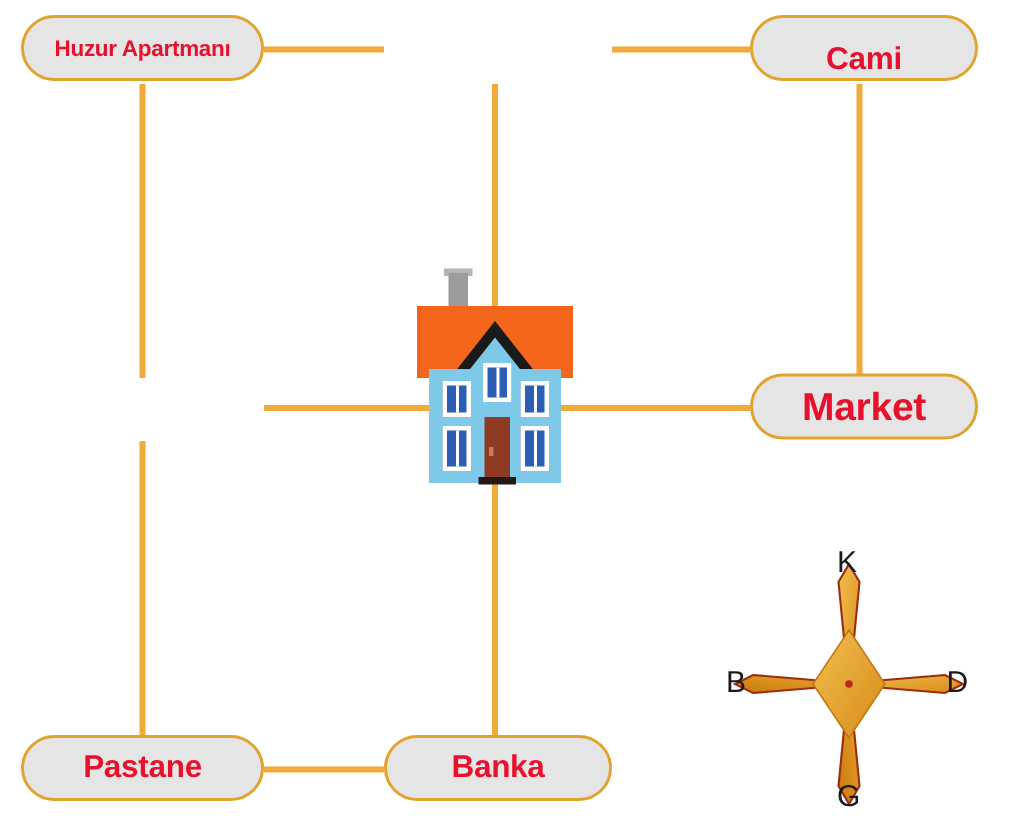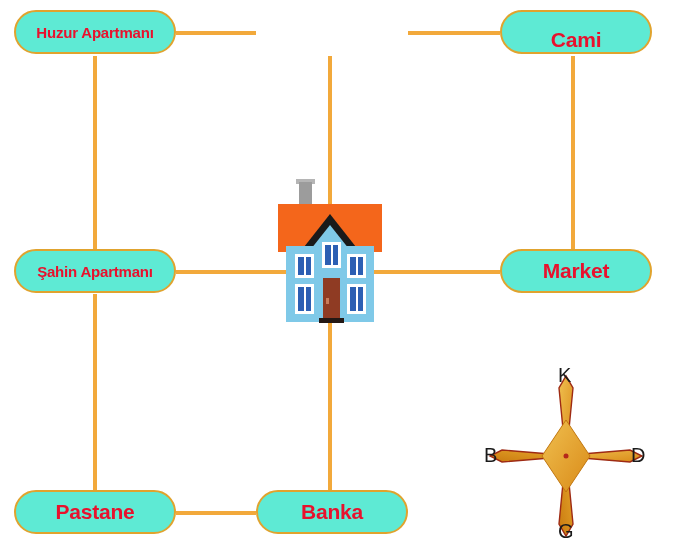--- a/index.html
+++ b/index.html
@@ -22,21 +22,21 @@
     background: #F2A93B;
   }
   .line.h { height: 4px; }
   .line.v { width: 4px; }
 
   
   .place {
     position: absolute;
     box-sizing: border-box;
     border: 2px solid #E0A32E;
-    background: #5eead4;
+    background: #e5e5e5;
     border-radius: 999px;
     display: flex;
     align-items: center;
     justify-content: center;
     color: #E8112D;
     font-weight: bold;
     white-space: nowrap;
     letter-spacing: -0.2px;
     z-index: 4;
   }
@@ -172,25 +172,22 @@
 
   <div class="place" style="left:14px; top:10px; width:162px; height:44px; font-size:15px;">
     <span class="lbl">Huzur Apartmanı</span>
   </div>
 
 
   <div class="place" style="left:500px; top:10px; width:152px; height:44px; font-size:21px;align-items:flex-end;">
     <span class="lbl">Cami</span>
   </div>
 
-  <div class="place" style="left:14px; top:249px; width:162px; height:44px; font-size:15px;">
-    <span class="lbl">Şahin Apartmanı</span>
-  </div>
-
-  <div class="place" style="left:500px; top:249px; width:152px; height:44px; font-size:21px;">
+
+  <div class="place" style="left:500px; top:249px; width:152px; height:44px; font-size:26px;">
     <span class="lbl">Market</span>
   </div>
 
   <div class="place" style="left:256px; top:490px; width:152px; height:44px; font-size:21px;">
     <span class="lbl">Banka</span>
   </div>
 
   <div class="place" style="left:14px; top:490px; width:162px; height:44px; font-size:21px;">
     <span class="lbl">Pastane</span>
   </div>

